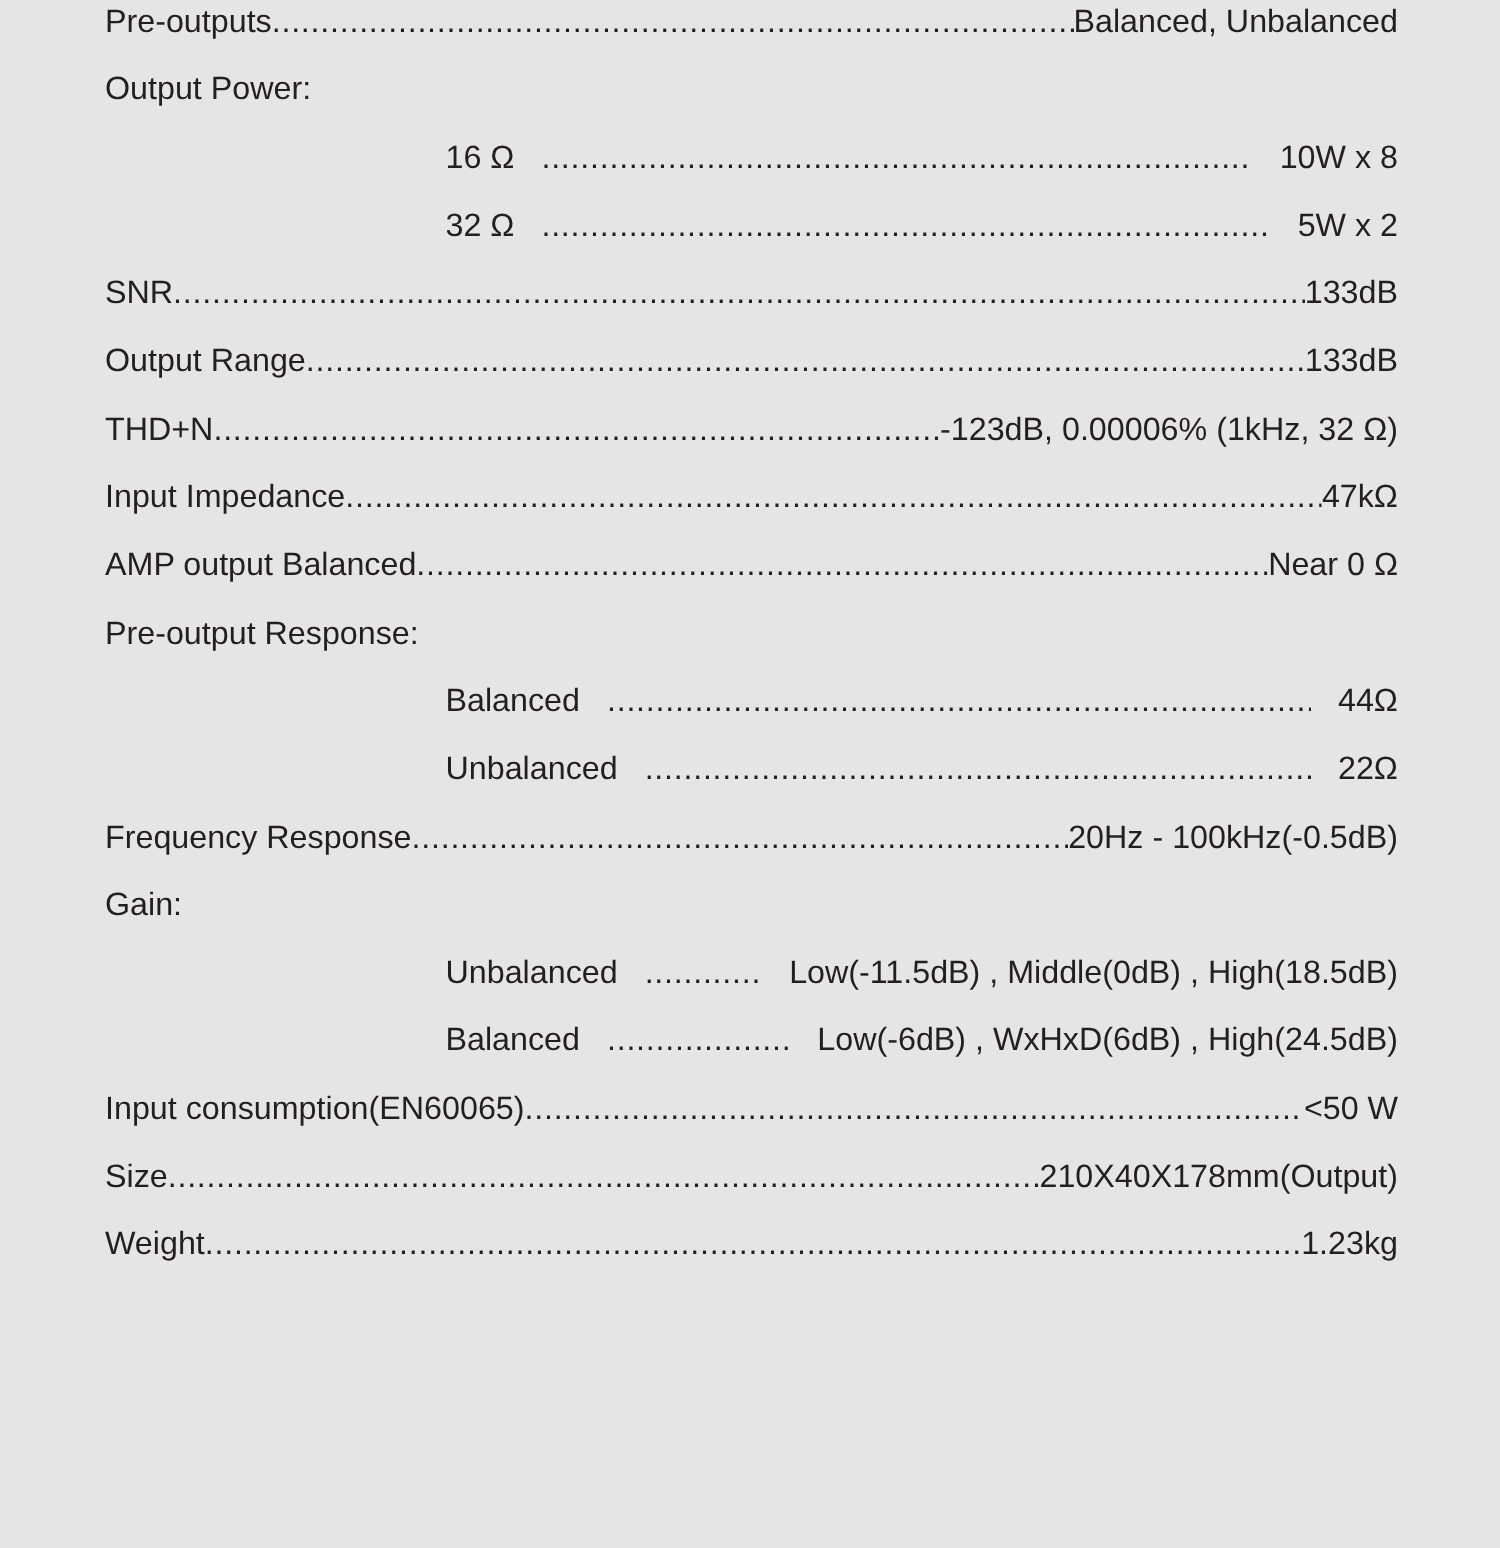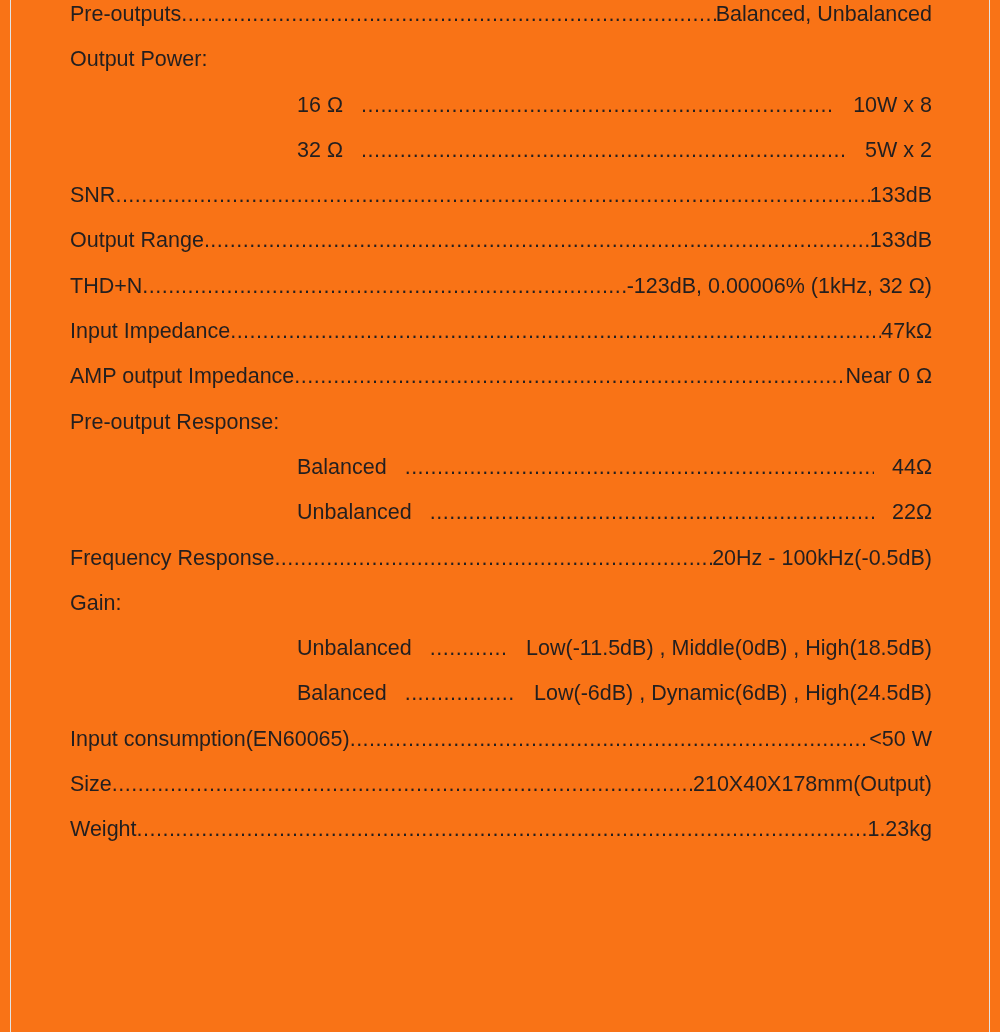--- a/index.html
+++ b/index.html
@@ -11,21 +11,21 @@
     height: 1032px;
     background: #ffffff;
     font-family: "Liberation Sans", sans-serif;
     color: #231f20;
     overflow: hidden;
   }
   .page {
     position: relative;
     width: 1000px;
     height: 1032px;
-    background: #f97316;
+    background: #e5e5e5;
     box-sizing: border-box;
   }
   
   .edge-left {
     position: absolute;
     left: 10px;
     top: 0;
     width: 1px;
     height: 1032px;
     background: #e3e3e3;
@@ -112,21 +112,21 @@
         <span class="label">THD+N</span>
         <span class="dots">................................................................................................................................................................................................................................................................</span>
         <span class="value"> -123dB, 0.00006% (1kHz, 32 Ω)</span>
       </div>
       <div class="row">
         <span class="label">Input Impedance</span>
         <span class="dots">................................................................................................................................................................................................................................................................</span>
         <span class="value"> 47kΩ</span>
       </div>
       <div class="row">
-        <span class="label">AMP output Impedance</span>
+        <span class="label">AMP output Balanced</span>
         <span class="dots">................................................................................................................................................................................................................................................................</span>
         <span class="value">Near 0 Ω</span>
       </div>
       <div class="row no-dots">
         <span class="label">Pre-output Response:</span>
         <span class="value"></span>
       </div>
       <div class="row indent">
         <span class="label">Balanced</span>
         <span class="dots">................................................................................................................................................................................................................................................................</span>
@@ -147,21 +147,21 @@
         <span class="value"></span>
       </div>
       <div class="row indent">
         <span class="label">Unbalanced</span>
         <span class="dots">................................................................................................................................................................................................................................................................</span>
         <span class="value"> Low(-11.5dB) , Middle(0dB) , High(18.5dB)</span>
       </div>
       <div class="row indent">
         <span class="label">Balanced</span>
         <span class="dots">................................................................................................................................................................................................................................................................</span>
-        <span class="value"> Low(-6dB) , Dynamic(6dB) , High(24.5dB)</span>
+        <span class="value"> Low(-6dB) , WxHxD(6dB) , High(24.5dB)</span>
       </div>
       <div class="row">
         <span class="label">Input consumption(EN60065)</span>
         <span class="dots">................................................................................................................................................................................................................................................................</span>
         <span class="value">&lt;50 W</span>
       </div>
       <div class="row">
         <span class="label">Size</span>
         <span class="dots">................................................................................................................................................................................................................................................................</span>
         <span class="value">210X40X178mm(Output)</span>

